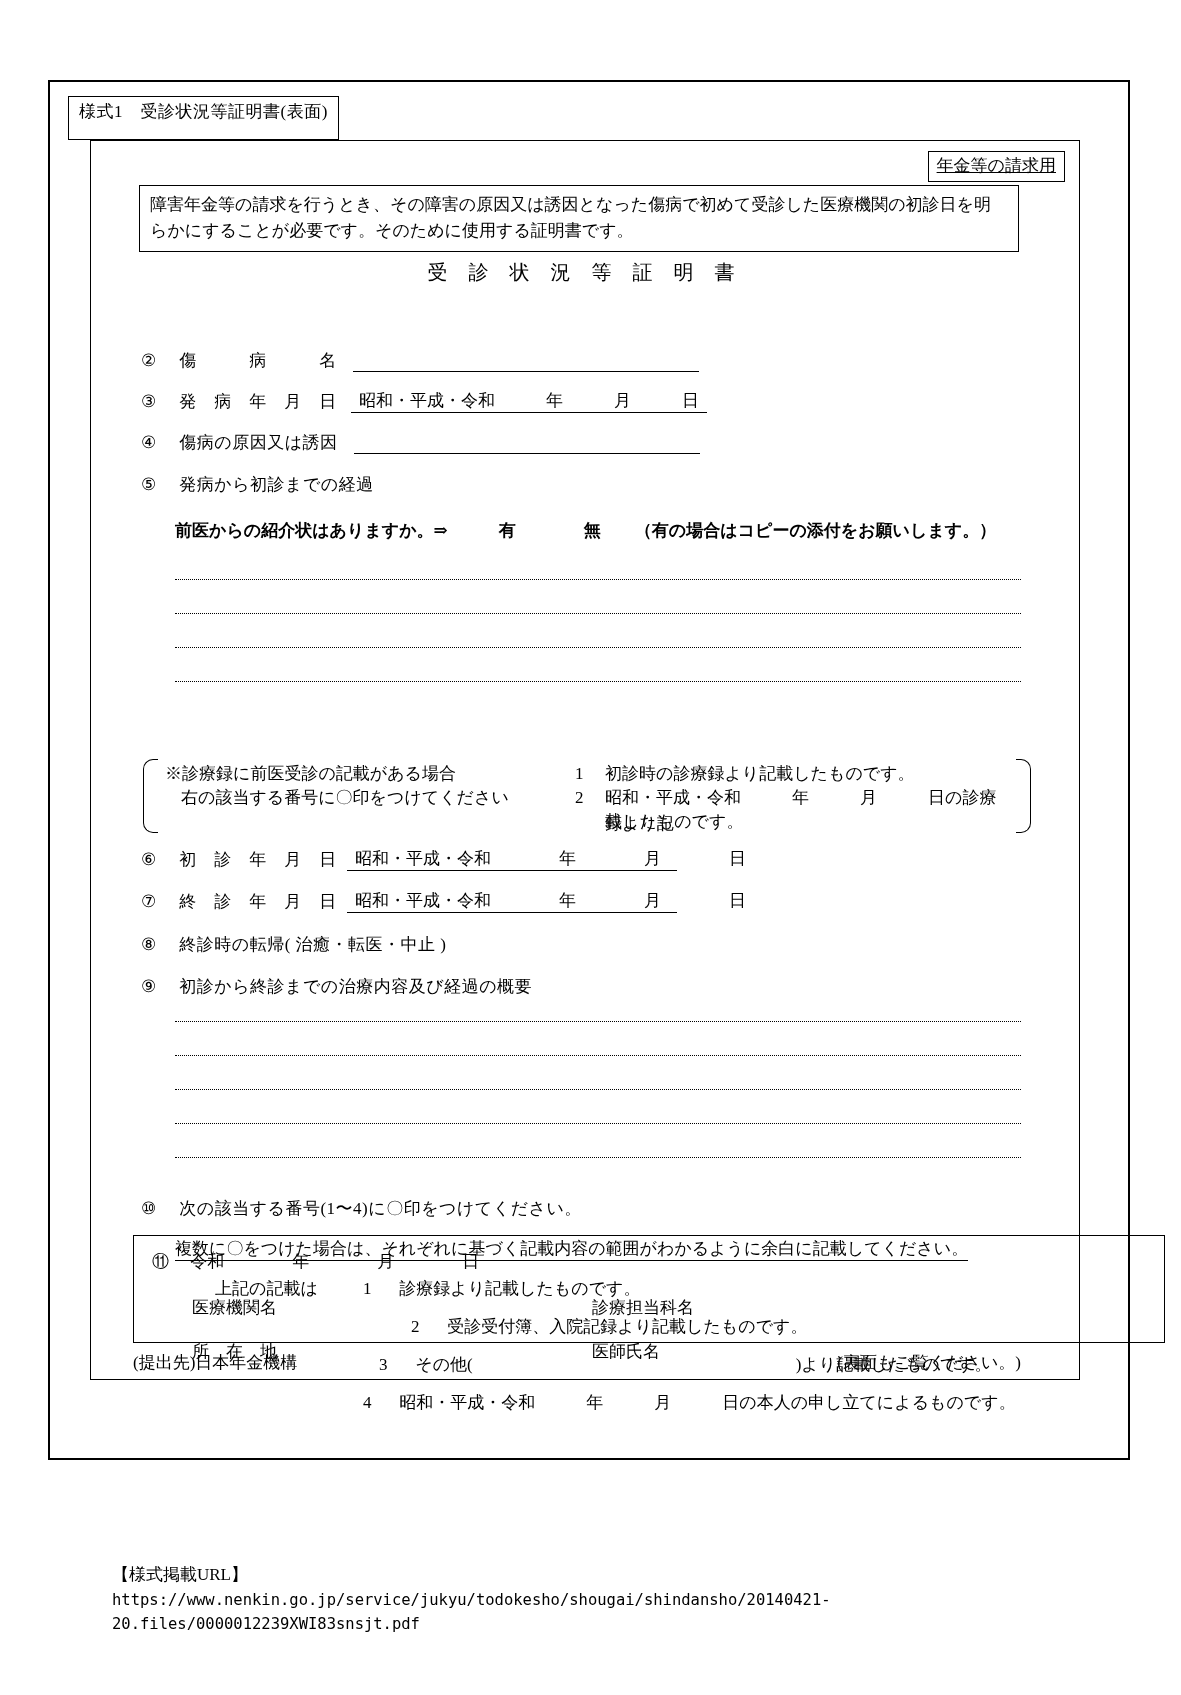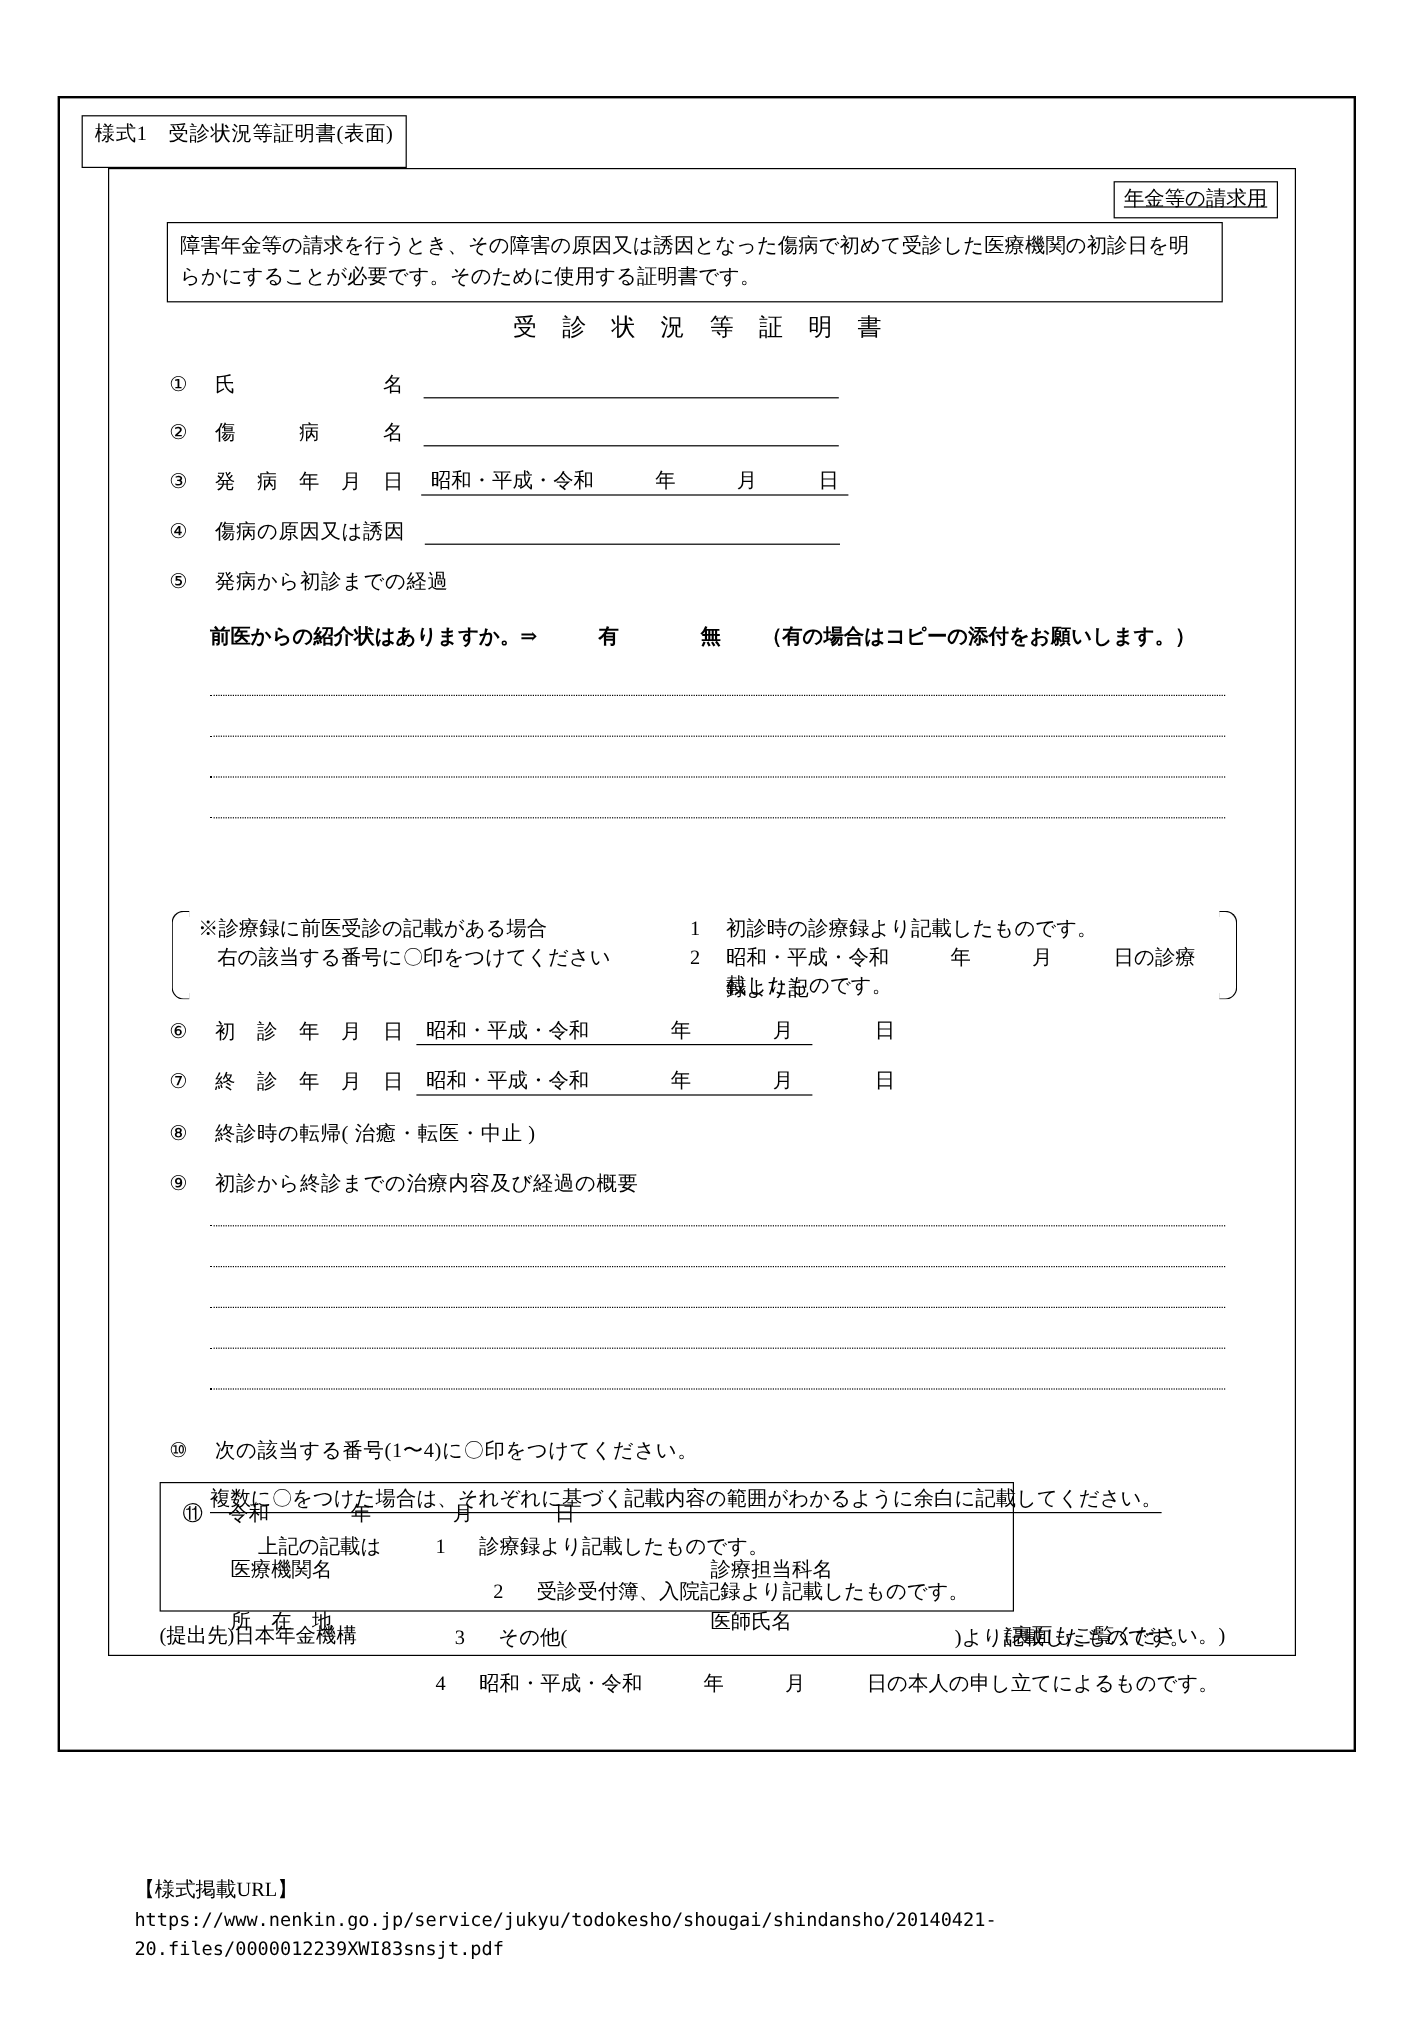--- a/index.html
+++ b/index.html
@@ -125,21 +125,21 @@
     left: 22px;
     top: 2px;
     right: 22px;
     font-size: 17px;
     line-height: 1.55;
   }
   .bottom-box {
     position: absolute;
     left: 42px;
     top: 1094px;
-    width: 712px;
+    width: 1032px;
     height: 108px;
     border: 1px solid #000;
     box-sizing: border-box;
   }
   .footer-row {
     position: absolute;
     left: 42px;
     top: 1210px;
     width: 888px;
     font-size: 17px;
@@ -173,25 +173,20 @@
   <div class="form-tag">様式1　受診状況等証明書(表面)</div>
 
   <div class="inner">
 
     <div class="purpose-box">年金等の請求用</div>
 
     <div class="notice">障害年金等の請求を行うとき、その障害の原因又は誘因となった傷病で初めて受診した医療機関の初診日を明らかにすることが必要です。そのために使用する証明書です。</div>
 
     <div class="doc-title">受 診 状 況 等 証 明 書</div>
 
-    <div class="row" style="left:50px; top:168px;">
-      <span class="num">①</span>
-      <span class="lbl-spread">氏　　　　　　　名</span>
-      <span class="uline" style="width:346px; height:20px; margin-left:12px;"></span>
-    </div>
 
     <div class="row" style="left:50px; top:208px;">
       <span class="num">②</span>
       <span class="lbl-spread">傷　　　病　　　名</span>
       <span class="uline" style="width:346px; height:20px; margin-left:12px;"></span>
     </div>
 
     <div class="row" style="left:50px; top:248px;">
       <span class="num">③</span>
       <span class="lbl-spread">発　病　年　月　日</span>

